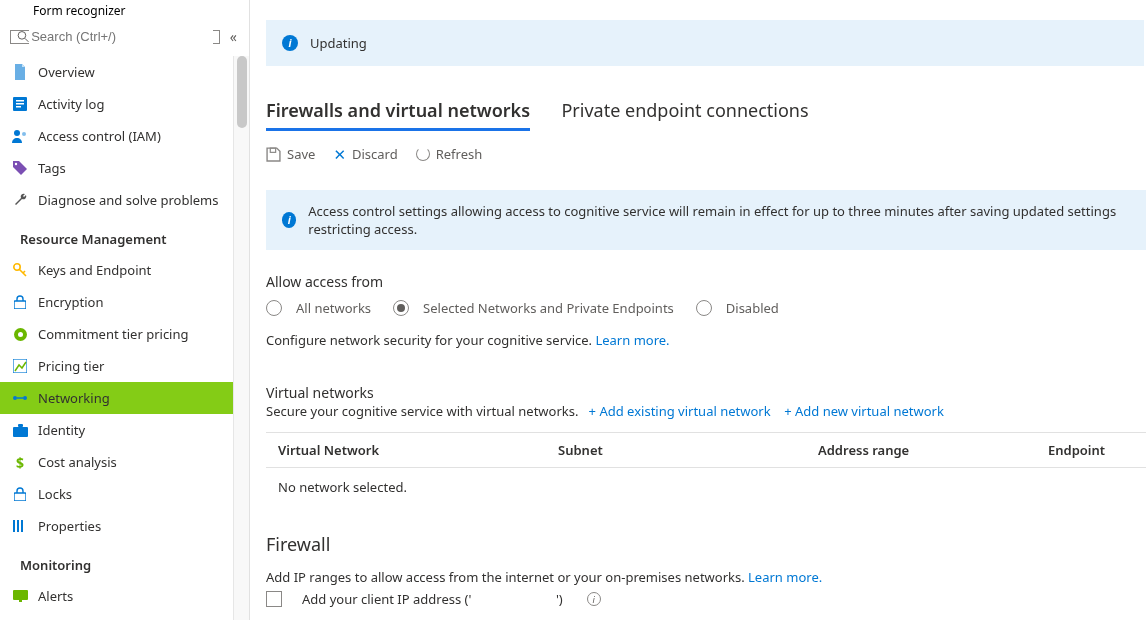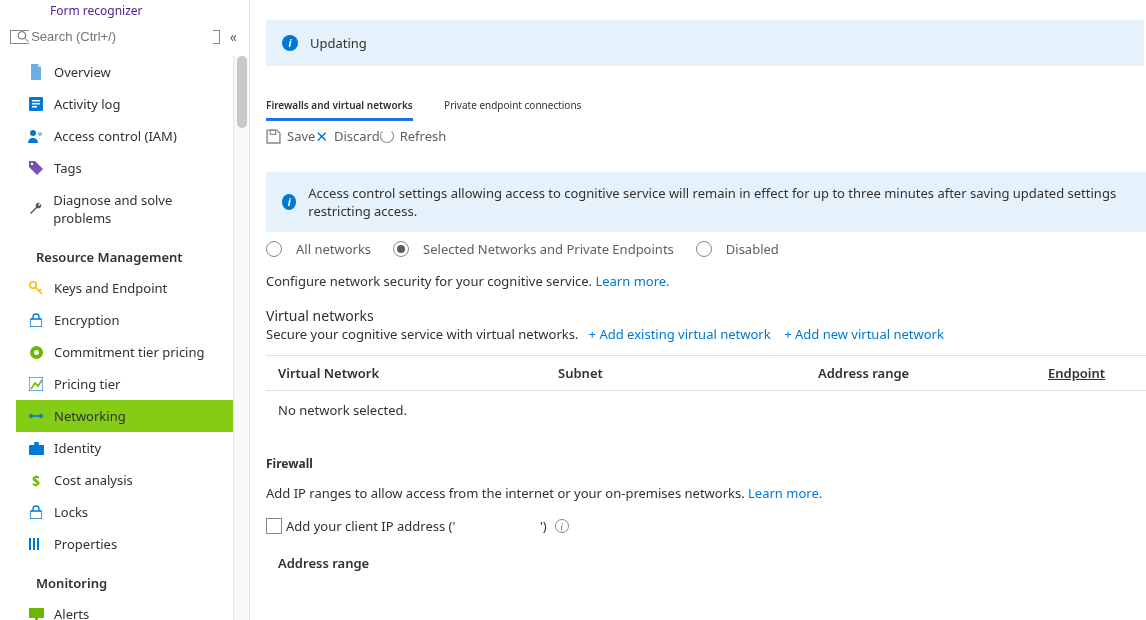--- a/index.html
+++ b/index.html
@@ -1,58 +1,58 @@
 <!DOCTYPE html>
 <html><head>
 <meta charset="utf-8">
 <style>
   * { box-sizing: border-box; }
   body { margin:0; font-family:"Segoe UI",system-ui,sans-serif; font-size:13px; color:#323130; background:#fff; width:1146px; height:620px; overflow:hidden; }
   .app { display:flex; height:100%; }
   .sidebar { width:250px; border-right:1px solid #e1e1e1; display:flex; flex-direction:column; position:relative;}
-  .sidebar-title { font-size:12px; color:#4c1d95; padding:2px 0 6px 50px; }
+  .sidebar-title { font-size:12px; color:#000000; padding:2px 0 6px 33px; }
   .search-row { display:flex; align-items:center; padding:0 8px 8px 10px; gap:6px; }
   .search-box { flex:1; display:flex; align-items:center; border:1px solid #8a8886; height:14px; padding:0 6px; }
   .search-box input { border:none; outline:none; font-size:13px; width:100%; color:#605e5c; font-style:normal;}
   .collapse-chevron { color:#605e5c; cursor:pointer; font-size:14px; padding:2px 4px;}
-  .scroll-area { position:relative; flex:1; overflow:hidden;margin-left:16px;}
+  .scroll-area { position:relative; flex:1; overflow:hidden;}
   .scrollbar-track { position:absolute; right:0; top:0; bottom:0; width:16px; background:#f8f8f8; border-left:1px solid #e6e6e6;}
   .scrollbar-thumb { position:absolute; top:0; left:3px; width:10px; height:72px; background:#c8c8c8; border-radius:5px;}
   .nav-list { list-style:none; margin:0; padding:0 16px 0 0;}
   .nav-item { display:flex; align-items:center; padding:7px 8px 7px 12px; gap:10px; cursor:pointer; }
   .nav-item.selected { background:#84cc16; }
   .nav-icon { width:16px; height:16px; display:inline-flex; align-items:center; justify-content:center;}
   .group-header { font-weight:600; padding:14px 8px 6px 20px; }
   .main { flex:1; padding:20px 0 0 16px; position:relative; overflow:hidden;}
   .banner { background:#e6f2fb; display:flex; align-items:center; gap:12px; padding:14px 16px; margin-right:2px;}
   .info-circle { width:16px; height:16px; border-radius:50%; background:#0078d4; color:#fff; display:inline-flex; align-items:center; justify-content:center; font-size:10px; font-weight:700; font-style:italic;}
   .tabs { margin-top:26px; border-bottom:1px solid transparent;}
-  .tab { display:inline-block; padding:6px 0; margin-right:28px; font-size:10px; color:#323130; cursor:pointer;}
+  .tab { display:inline-block; padding:6px 0; margin-right:28px; font-size:18px; color:#323130; cursor:pointer;}
   .tab.active { font-weight:600; border-bottom:3px solid #1a73e8; }
-  .toolbar { display:flex; margin-top:4px; }
+  .toolbar { display:flex; gap:18px; margin-top:12px; }
   .tool-btn { display:inline-flex; align-items:center; gap:6px; color:#605e5c; cursor:pointer; font-size:13px;}
   .tool-btn svg, .tool-btn .x { width:15px; height:15px; }
   .x-icon { color:#0078d4; font-size:15px; font-weight:400;}
   .refresh-icon { display:inline-block; width:14px; height:14px; border:1.5px solid #8a8886; border-top-color:transparent; border-radius:50%;}
   .notice { background:#e6f2fb; margin-top:26px; padding:12px 16px; display:flex; align-items:center; gap:12px; font-size:13px;}
   .section-title { margin-top:22px; font-size:14px; }
   .radios { display:flex; gap:22px; margin-top:8px; align-items:center;}
   .radio { display:inline-flex; align-items:center; gap:14px; color:#605e5c; cursor:pointer;}
   .radio .circle { width:16px; height:16px; border:1px solid #8a8886; border-radius:50%; display:inline-flex; align-items:center; justify-content:center;}
   .radio.selected .circle::after { content:""; width:8px; height:8px; background:#605e5c; border-radius:50%;}
   .desc { margin-top:14px; }
   .link { color:#0078d4; cursor:pointer;}
-  .vnet-header { margin-top:16px; font-size:14px; }
+  .vnet-header { margin-top:34px; font-size:14px; }
   .vnet-sub { }
   .table { margin-top:12px; border-top:1px solid #e1e1e1;}
   .thead { display:flex; padding:8px 12px; font-weight:600; border-bottom:1px solid #e1e1e1;}
-  .tcol1{ width:280px;} .tcol2{ width:260px;} .tcol3{ width:230px;} .tcol4{flex:1;text-decoration:underline;}
+  .tcol1{ width:280px;} .tcol2{ width:260px;} .tcol3{ width:230px;} .tcol4{flex:1;}
   .trow{ padding:10px 12px; color:#323130;}
-  .fw-title{ margin-top:26px; font-size:12px;font-weight:bold;}
-  .check-row{ display:inline-flex; align-items:center; gap:4px; margin-top:15px;}
+  .fw-title{ margin-top:26px; font-size:18px;}
+  .check-row{ display:inline-flex; align-items:center; gap:20px; margin-top:4px;}
   .checkbox { width:16px; height:16px; border:1px solid #8a8886; background:#fff; display:inline-block;}
   .addr-col-header{ font-weight:600; margin-top:16px; margin-left:12px;}
   .info-o { display:inline-flex; width:14px; height:14px; border:1px solid #8a8886; border-radius:50%; align-items:center; justify-content:center; font-size:9px; color:#605e5c; font-style:italic; margin-left:4px;}
   .save-icon{width:14px;height:14px;}
 </style>
 </head>
 <body>
 
 <div class="app">
   <div class="sidebar">
@@ -246,20 +246,21 @@
         <span class="refresh-icon"></span>
         <span>Refresh</span>
       </span>
     </div>
 
     <div class="notice">
       <span class="info-circle">i</span>
       <span>Access control settings allowing access to cognitive service will remain in effect for up to three minutes after saving updated settings restricting access.</span>
     </div>
 
+    <div class="section-title">Allow access from</div>
     <div class="radios">
       <span class="radio">
           <span class="circle"></span>
           <span>All networks</span>
         </span>
       <span class="radio selected">
           <span class="circle"></span>
           <span>Selected Networks and Private Endpoints</span>
         </span>
       <span class="radio">

